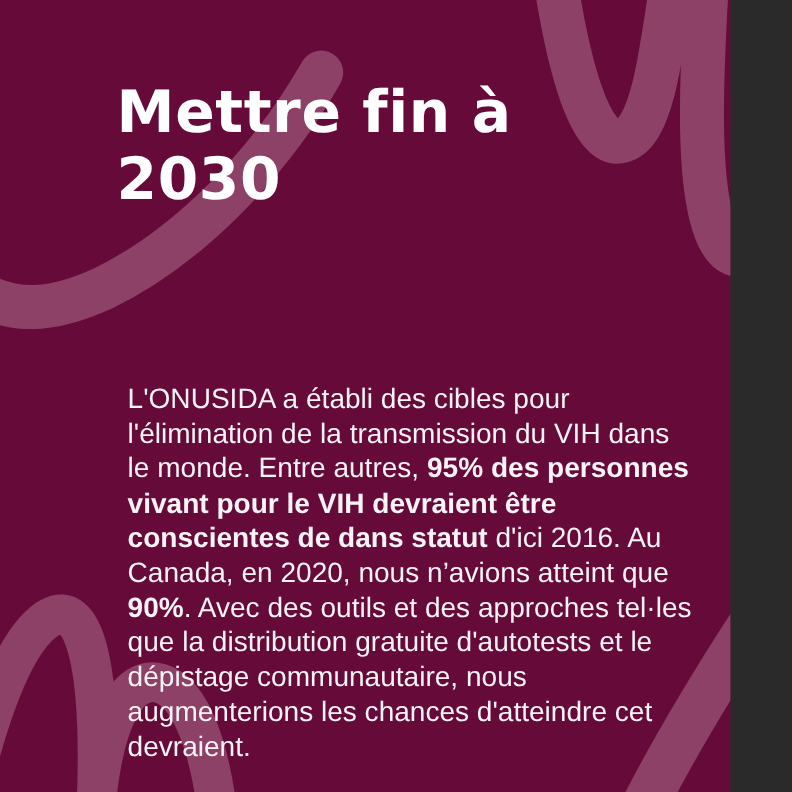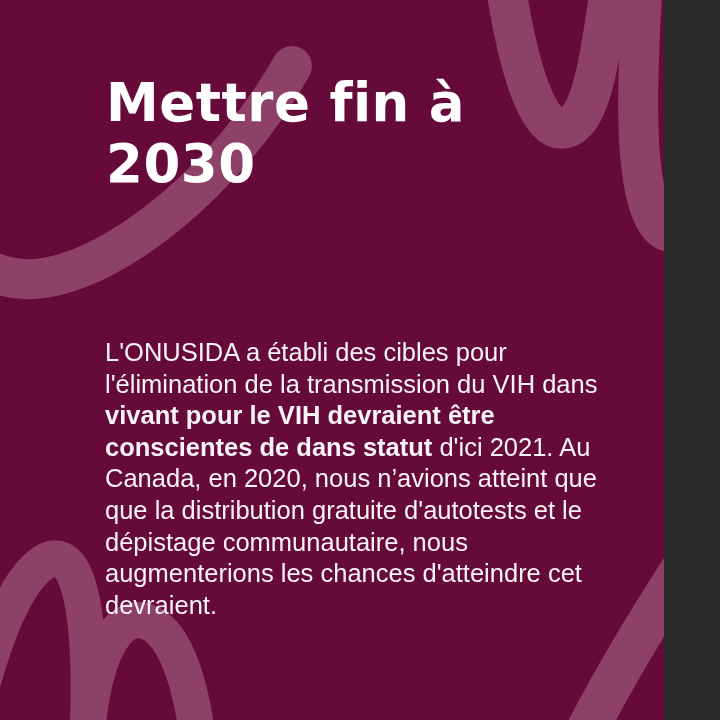--- a/index.html
+++ b/index.html
@@ -34,21 +34,21 @@
     line-height: 61px;
     letter-spacing: 0.5px;
   }
   .heading-line {
     white-space: nowrap;
   }
   .body-paragraph {
     position: absolute;
     left: 104px;
     top: 336px;
-    margin: 1px;
+    margin: 12px;
     color: var(--body-color, #F8F3F6);
     font-family: "Liberation Sans", sans-serif;
     font-weight: 400;
     font-size: 25.5px;
     line-height: 31.6px;
   }
   .body-line {
     white-space: nowrap;
   }
   .body-line .bold {
@@ -74,22 +74,24 @@
   </svg>
 
   <h1 class="heading">
     <div class="heading-line">Mettre fin à</div>
     <div class="heading-line">2030</div>
   </h1>
 
   <div class="body-paragraph">
       <div class="body-line"><span>L'ONUSIDA a établi des cibles pour</span></div>
       <div class="body-line"><span>l'élimination de la transmission du VIH dans</span></div>
+      <div class="body-line"><span>le monde. Entre autres, </span><span class="bold">95% des personnes</span></div>
       <div class="body-line"><span class="bold">vivant pour le VIH devraient être</span></div>
-      <div class="body-line"><span class="bold">conscientes de dans statut</span><span> d'ici 2021. Au</span></div>
+      <div class="body-line"><span class="bold">conscientes de dans statut</span><span> d'ici 2016. Au</span></div>
       <div class="body-line"><span>Canada, en 2020, nous n’avions atteint que</span></div>
+      <div class="body-line"><span class="bold">90%</span><span>. Avec des outils et des approches tel·les</span></div>
       <div class="body-line"><span>que la distribution gratuite d'autotests et le</span></div>
       <div class="body-line"><span>dépistage communautaire, nous</span></div>
       <div class="body-line"><span>augmenterions les chances d'atteindre cet</span></div>
       <div class="body-line"><span>devraient.</span></div>
     </div>
 
 </div>
 
 </body></html>

